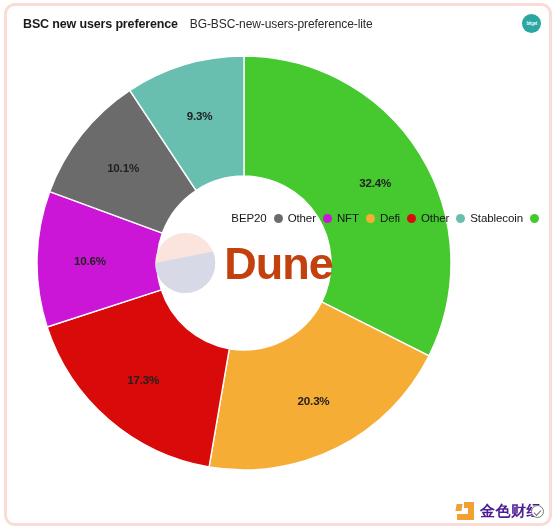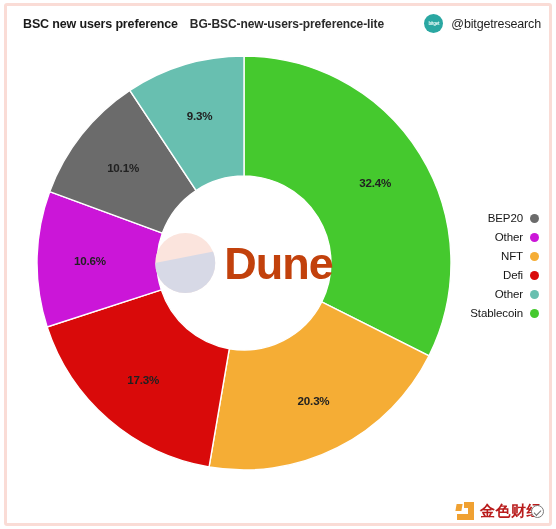--- a/index.html
+++ b/index.html
@@ -25,21 +25,21 @@
 
   
   .card-frame {
     position: absolute;
     left: 4px;
     top: 3px;
     width: 548px;
     height: 523px;
     box-sizing: border-box;
     border: 3px solid #fadcd6;
-    border-radius: 3px;
+    border-radius: 11px;
     background: #ffffff;
   }
 
   
   .header {
     position: absolute;
     left: 0;
     top: 0;
     width: 548px;
     height: 35px;
@@ -51,21 +51,21 @@
   }
   .chart-title {
     font-size: 12.5px;
     font-weight: bold;
     color: #1a1a1a;
     letter-spacing: -0.15px;
     white-space: nowrap;
   }
   .chart-subtitle {
     font-size: 12px;
-    font-weight: bold;
+    font-weight: normal;
     color: #2b2b2b;
     margin-left: 12px;
     letter-spacing: -0.1px;
     white-space: nowrap;
   }
   .header-spacer { flex: 1 1 auto; }
 
   .account {
     display: flex;
     align-items: center;
@@ -166,21 +166,21 @@
     line-height: 1;
     margin-left: 2px;
   }
 
   
   .legend {
     position: absolute;
     right: 16px;
     top: 170px;
     display: flex;
-    flex-direction: column;
+    flex-direction: row;
     gap: 5px;
     align-items: flex-end;
   }
   .legend-item {
     display: flex;
     align-items: center;
     justify-content: flex-end;
     gap: 7px;
     height: 14px;
   }
@@ -234,21 +234,21 @@
   }
   .brand-mark .bm-d {
     position: absolute;
     left: 1px; top: 12px;
     width: 12px; height: 6px;
     background: #f0a132;
   }
   .brand-text {
     font-size: 15px;
     font-weight: bold;
-    color: #b91c1c;
+    color: #4c1d95;
     letter-spacing: 0.5px;
     line-height: 1;
     font-family: "DejaVu Sans", sans-serif;
     position: relative;
   }
   .brand-badge {
     position: absolute;
     right: -2px;
     top: 1px;
     width: 13px;
@@ -277,21 +277,20 @@
   <div class="card-frame">
 
     <div class="header">
       <span class="chart-title">BSC new users preference</span>
       <span class="chart-subtitle">BG-BSC-new-users-preference-lite</span>
       <span class="header-spacer"></span>
       <span class="account">
         <span class="avatar">
           <span class="avatar-mark">bitget</span>
         </span>
-        <span class="account-handle">@bitgetresearch</span>
       </span>
     </div>
 
     <div class="chart-area">
 
       <div class="donut-wrap">
         <svg class="donut-svg" viewBox="0 0 418 418">
           <g id="slices">
               <path d="M 209 2 A 207 207 0 0 1 394.02517479931157 301.8153257306367 L 286.7105734157109 247.9824368068674 A 86.94 86.94 0 0 0 209 122.06 Z" fill="#45c92e" stroke="#ffffff" stroke-width="1.4"></path>
               <path d="M 394.02517479931157 301.8153257306367 A 207 207 0 0 1 174.05147694446407 413.0284311958426 L 194.3216203166749 294.6919411022539 A 86.94 86.94 0 0 0 286.7105734157109 247.9824368068674 Z" fill="#f5ad35" stroke="#ffffff" stroke-width="1.4"></path>

